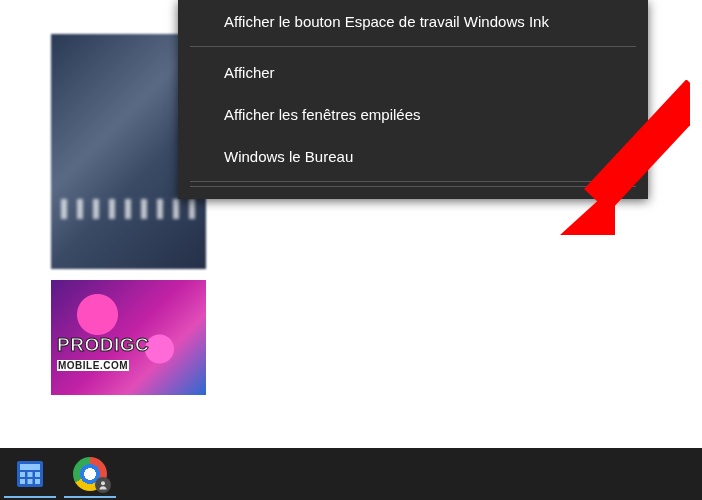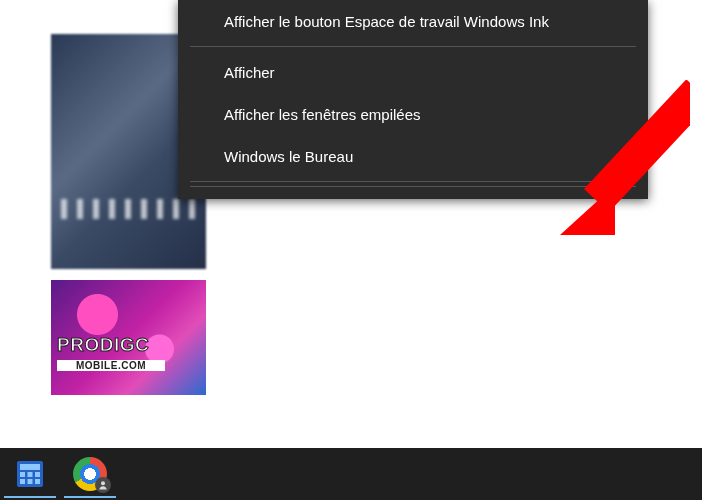--- a/index.html
+++ b/index.html
@@ -55,21 +55,21 @@
   }
   .logo-sub {
     position: absolute;
     left: 6px; top: 80px;
     font-family: Arial, sans-serif;
     font-weight: 700;
     font-size: 10px;
     letter-spacing: .5px;
     color: #222;
     background: #fff;
-    padding: 0 19px;
+    padding: 0 1px;
   }
 
   
   .menu {
     position: absolute;
     top: 0;
     left: 178px;
     width: 470px;
     background: #2b2b2b;
     color: #fff;

